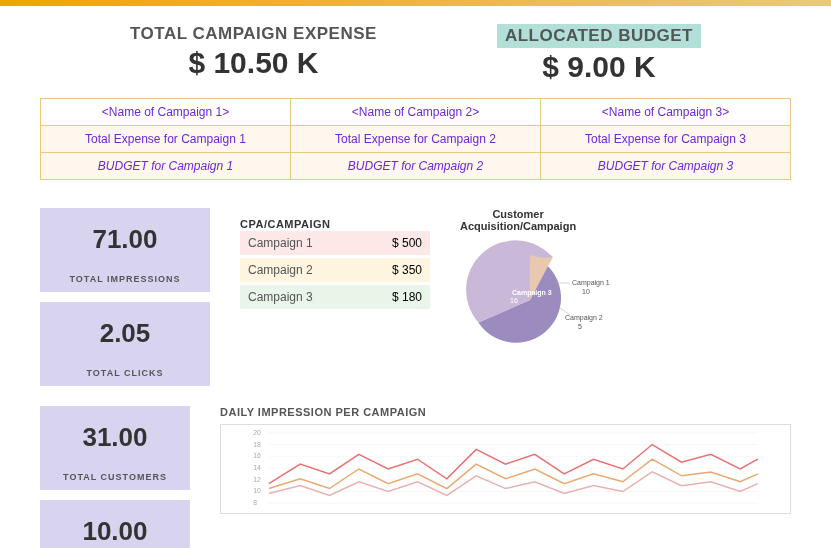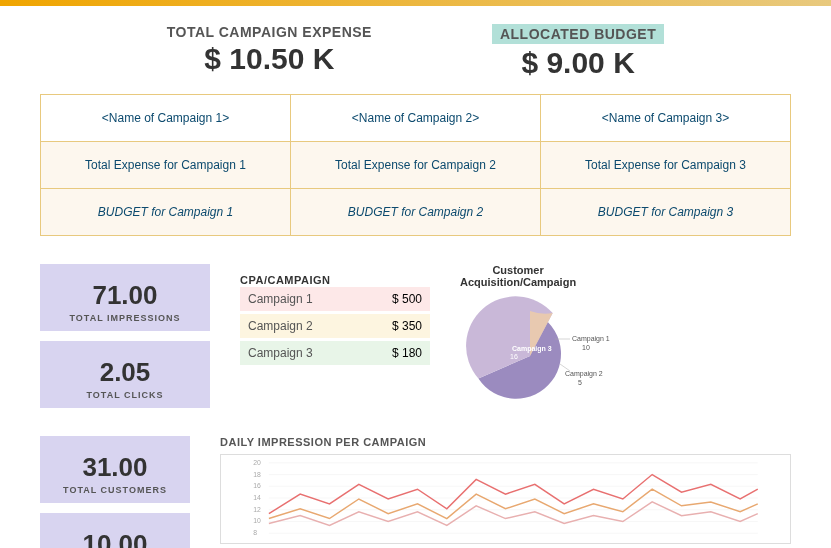--- a/index.html
+++ b/index.html
@@ -21,21 +21,21 @@
       justify-content: center;
       gap: 120px;
       padding: 18px 40px 14px;
     }
 
     .summary-item {
       text-align: center;
     }
 
     .summary-label {
-      font-size: 14px;
+      font-size: 17px;
       font-weight: bold;
       color: #555;
       letter-spacing: 0.5px;
       text-transform: uppercase;
     }
 
     .summary-label.allocated {
       background: #b2e0d8;
       padding: 2px 8px;
       color: #555;
@@ -50,24 +50,24 @@
 
     .campaign-table {
       margin: 0 40px 18px;
       border: 1.5px solid #e8c97e;
       border-collapse: collapse;
       width: calc(100% - 80px);
     }
 
     .campaign-table td {
       border: 1.5px solid #e8c97e;
-      padding: 16px 10px;
+      padding: 6px 10px;
       text-align: center;
       font-size: 12px;
-      color: #0c4a6e;
+      color: #6d28d9;
     }
 
     .campaign-table tr:nth-child(1) td {
       background: #fff;
       font-style: normal;
     }
 
     .campaign-table tr:nth-child(2) td {
       background: #fdf7ee;
     }
@@ -104,21 +104,21 @@
       color: #333;
       margin-top: 8px;
     }
 
     .metric-label {
       font-size: 9px;
       font-weight: bold;
       color: #555;
       letter-spacing: 1px;
       text-transform: uppercase;
-      margin-top: 2px;
+      margin-top: 19px;
     }
 
     .cpa-section {
       min-width: 190px;
       padding-top: 10px;
     }
 
     .cpa-title {
       font-size: 11px;
       font-weight: bold;

